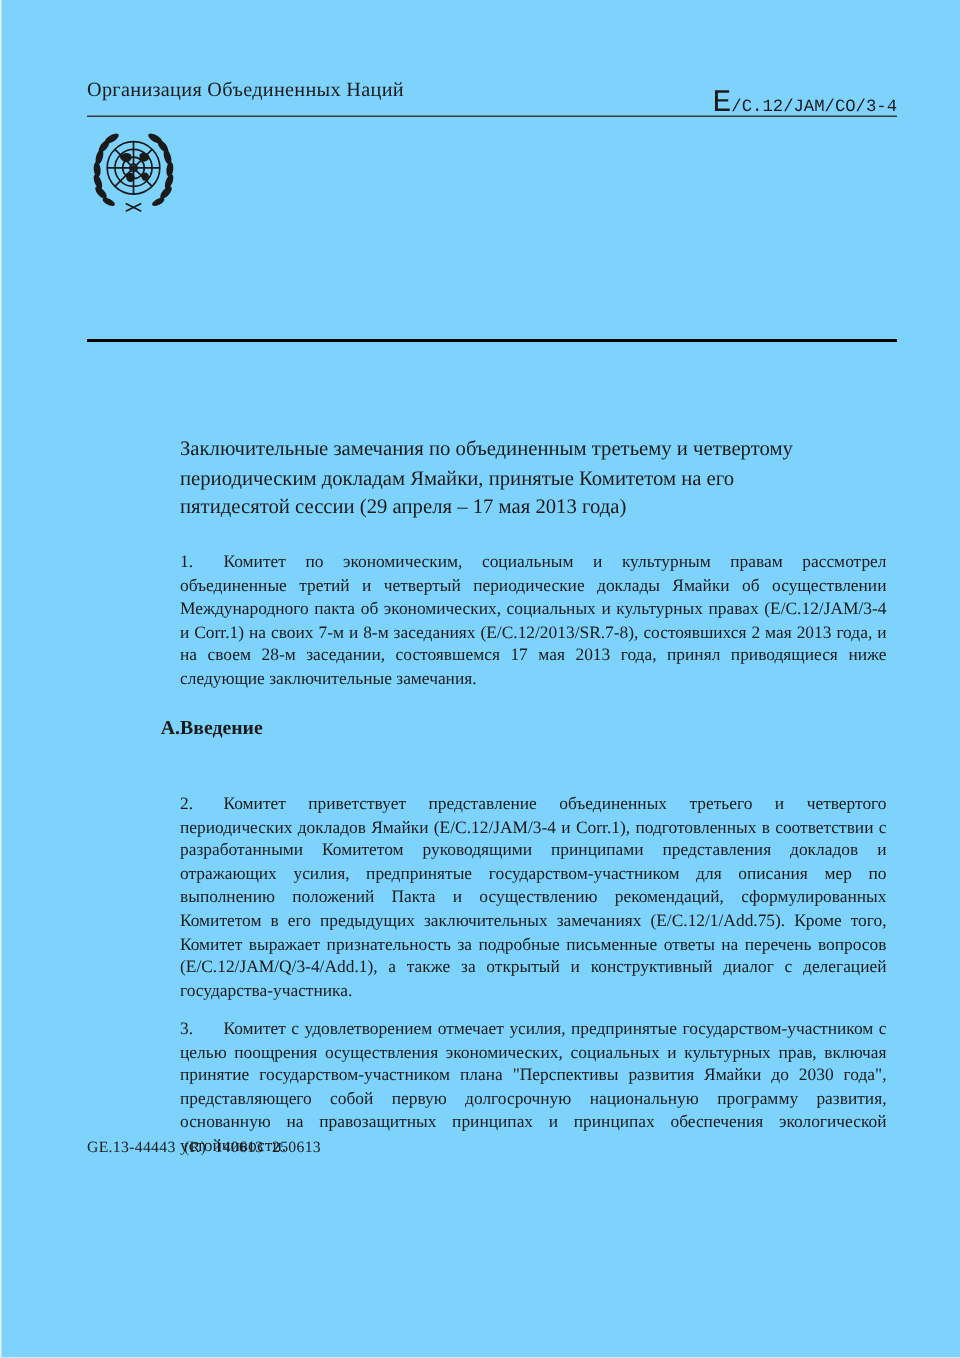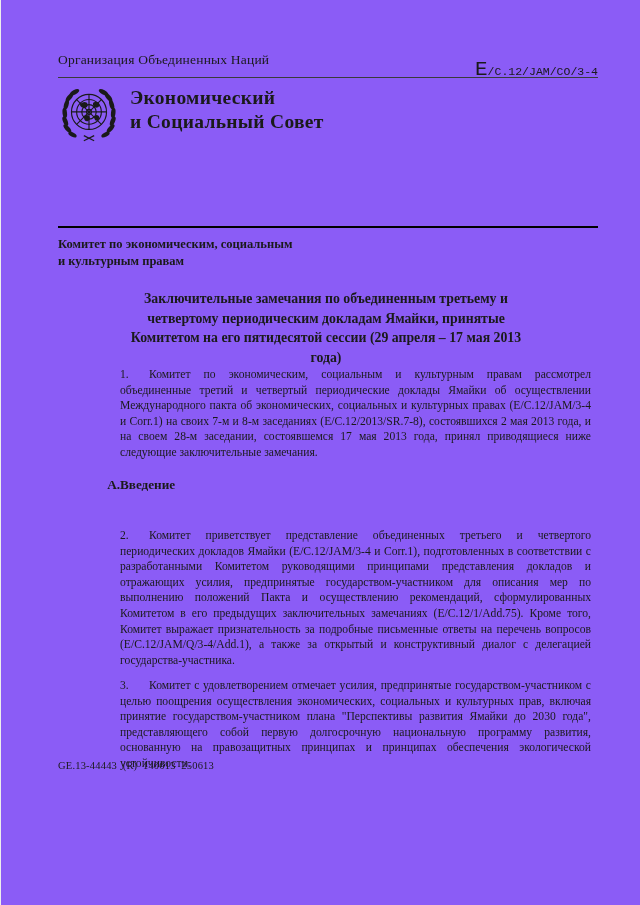--- a/index.html
+++ b/index.html
@@ -1,19 +1,19 @@
 <!DOCTYPE html>
 <html lang="ru"><head>
 <meta charset="utf-8">
 <style>
   html,body{margin:0;padding:0;background:#fff;}
   .page{
     position:relative;
     width:640px;height:905px;
-    background:#8b5cf6;
+    background:#7dd3fc;
     font-family:"Liberation Serif","DejaVu Serif",serif;
     color:#1a1a1a;
     overflow:hidden;
     border-left:1px solid #ededed;
   }
   
   .org-name{
     position:absolute;top:52px;left:57px;
     font-size:13.5px;letter-spacing:.2px;
   }
@@ -39,22 +39,22 @@
   .rule-thick{
     position:absolute;top:226px;left:57px;width:540px;height:2.4px;background:#000;
   }
   .committee{
     position:absolute;top:236px;left:57px;
     font-weight:bold;font-size:12.5px;line-height:16.5px;
   }
   
   .doc-title{
     position:absolute;top:289px;left:119px;width:412px;
-    font-weight:bold;font-size:13.8px;line-height:19.5px;
-    text-align:center;
+    font-weight:normal;font-size:13.8px;line-height:19.5px;
+    text-align:left;
   }
   .para{
     position:absolute;left:119px;width:471px;
     font-size:11.6px;line-height:15.6px;
     text-align:justify;
   }
   .para .pnum{display:inline-block;width:29px;}
   .p1{top:367px;}
   .p2{top:504px;margin-top:24px;}
   .p3{top:678px;}
@@ -130,31 +130,23 @@
         <ellipse cx="16" cy="51" rx="2" ry="4.4" transform="rotate(-62 16 51)"></ellipse>
         <ellipse cx="48" cy="51" rx="2" ry="4.4" transform="rotate(62 48 51)"></ellipse>
       </g>
       <g class="ln">
         <line x1="27" y1="57" x2="37" y2="52"></line>
         <line x1="37" y1="57" x2="27" y2="52"></line>
       </g>
     </svg>
   </div>
 
-  <div class="council-title">
-    <div>Экономический</div>
-    <div>и Социальный Совет</div>
-  </div>
 
 
   <div class="rule-thick"></div>
-  <div class="committee">
-    <div>Комитет по экономическим, социальным</div>
-    <div>и культурным правам</div>
-  </div>
 
   <div class="doc-title">Заключительные замечания по объединенным третьему и четвертому периодическим докладам Ямайки, принятые Комитетом на его пятидесятой сессии (29 апреля – 17 мая 2013 года)</div>
 
   <div class="para p1">
     <span class="pnum">1.</span><span>Комитет по экономическим, социальным и культурным правам рассмотрел объединенные третий и четвертый периодические доклады Ямайки об осуществлении Международного пакта об экономических, социальных и культурных правах (E/C.12/JAM/3-4 и Corr.1) на своих 7-м и 8-м заседаниях (E/C.12/2013/SR.7-8), состоявшихся 2 мая 2013 года, и на своем 28-м заседании, состоявшемся 17 мая 2013 года, принял приводящиеся ниже следующие заключительные замечания.</span>
   </div>
 
   <div class="section-heading sA">
     <span class="snum">A.</span><span>Введение</span>
   </div>

